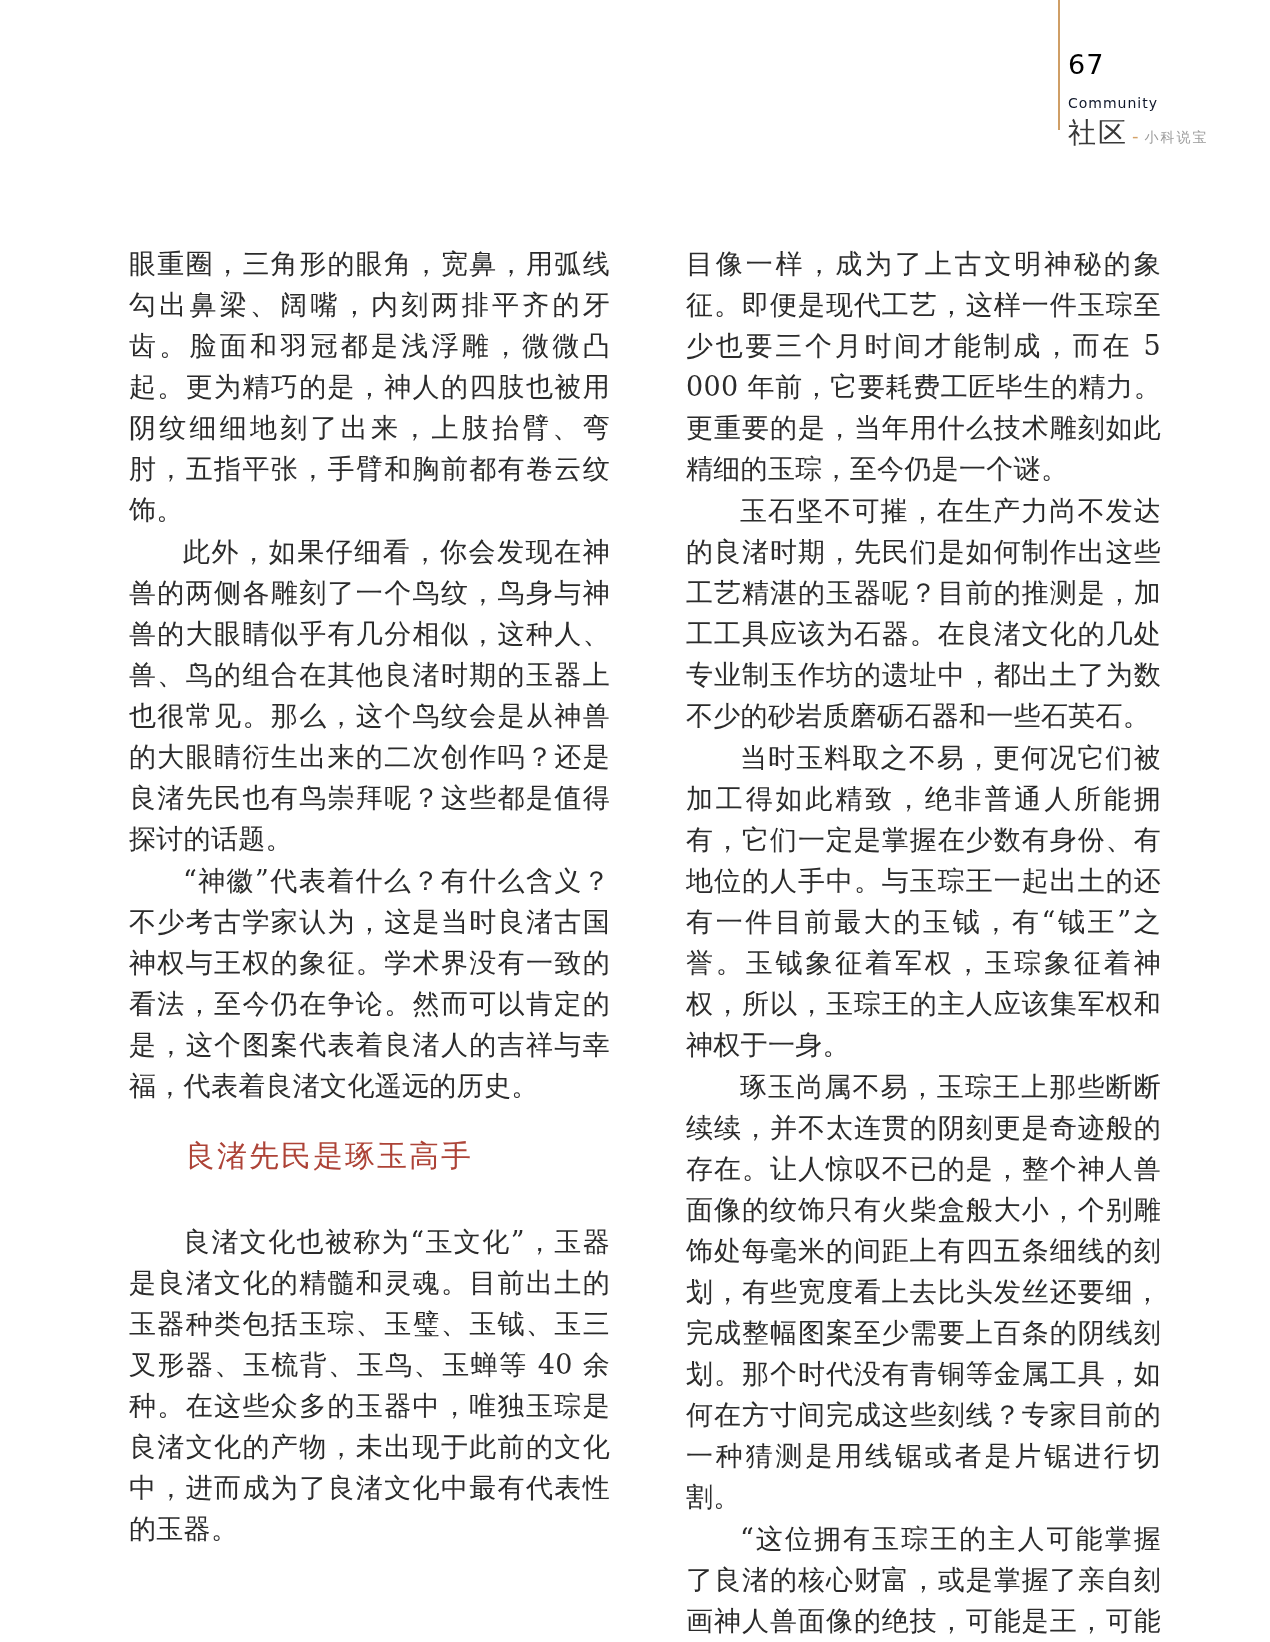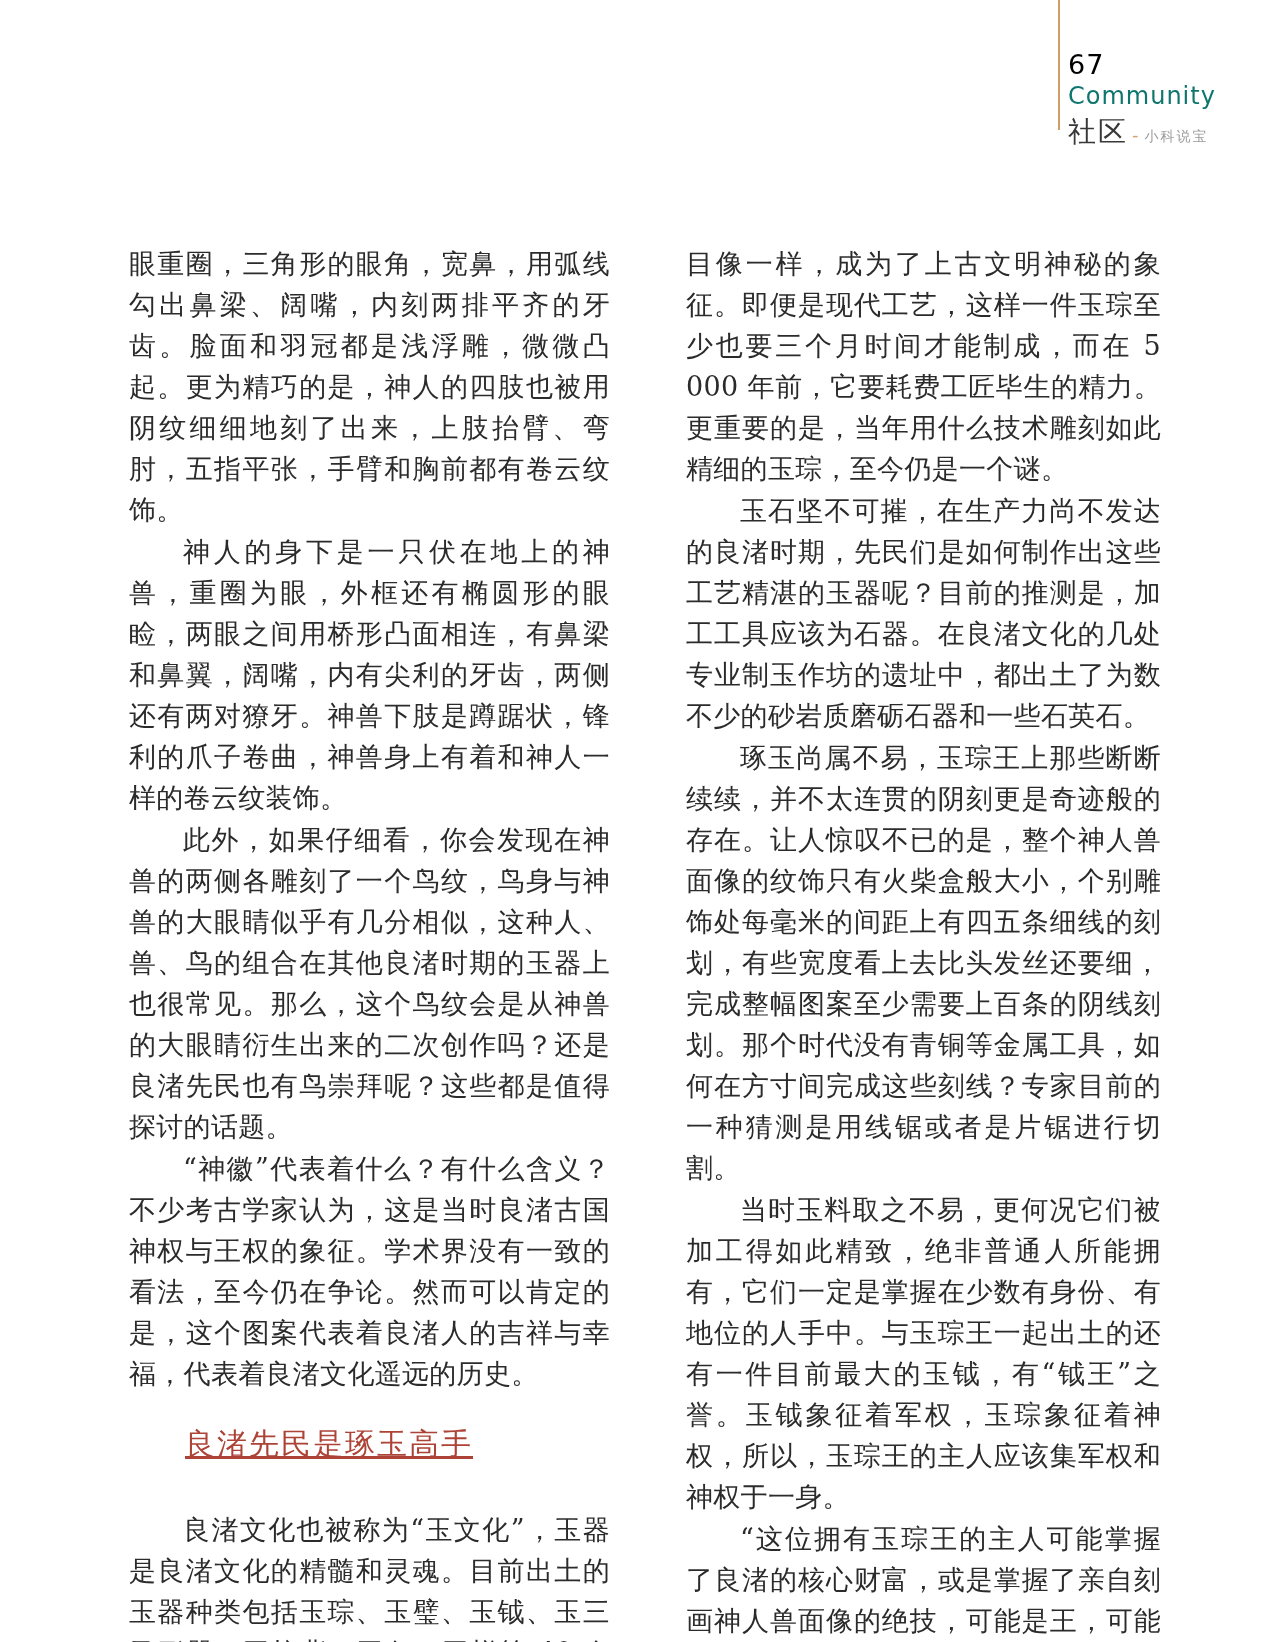--- a/index.html
+++ b/index.html
@@ -27,25 +27,25 @@
     font-family: "DejaVu Sans", "Liberation Sans", sans-serif;
     white-space: nowrap;
   }
   .page-number {
     font-size: 27px;
     line-height: 1.1;
     color: #000000;
     letter-spacing: 1px;
   }
   .section-en {
-    font-size: 24px;
+    font-size: 14px;
     line-height: 1.2;
-    color: #0f766e;
+    color: #0f172a;
     letter-spacing: 1px;
-    margin-top: 2px;
+    margin-top: 15px;
   }
   .section-zh-row { margin-top: 3px; display: flex; align-items: baseline; }
   .section-zh { font-size: 28px; color: #383838; letter-spacing: 2px; }
   .section-dash { font-size: 18px; color: #d4a269; margin: 0 6px 0 4px; }
   .column-name { font-size: 14px; color: #9b9b9b; letter-spacing: 2px; }
 
   
   .col {
     position: absolute;
     top: 242px;
@@ -64,21 +64,20 @@
   .subhead {
     margin: 30px 0 46px 0;
     padding-left: 57px;
     font-family: "DejaVu Sans", "Liberation Sans", sans-serif;
     font-size: 30px;
     font-weight: 500;
     line-height: 1.3;
     letter-spacing: 2px;
     color: #ad4337;
     text-align: left;
-    text-decoration: underline;
   }
 </style>
 </head>
 <body>
 
 <div class="page">
 
   <div class="header-rule"></div>
   <div class="header-text">
     <div class="page-number">67</div>
@@ -87,36 +86,35 @@
       <span class="section-zh">社区</span>
       <span class="section-dash">-</span>
       <span class="column-name">小科说宝</span>
     </div>
   </div>
 
   <section class="col col-left">
     <p class="para lead">眼重圈，三角形的眼角，宽鼻，用弧线勾出鼻梁、阔嘴，内刻两排平齐的牙齿。脸面和羽冠都是浅浮雕，微微凸起。更为精巧的是，神人的四肢也被用阴纹细细地刻了出来，上肢抬臂、弯肘，五指平张，手臂和胸前都有卷云纹饰。</p>
     <div>
 
-    <p class="para">神人的身下是一只伏在地上的神兽，重圈为眼，外框还有椭圆形的眼睑，两眼之间用桥形凸面相连，有鼻梁和鼻翼，阔嘴，内有尖利的牙齿，两侧还有两对獠牙。神兽下肢是蹲踞状，锋利的爪子卷曲，神兽身上有着和神人一样的卷云纹装饰。</p>
         <p class="para">此外，如果仔细看，你会发现在神兽的两侧各雕刻了一个鸟纹，鸟身与神兽的大眼睛似乎有几分相似，这种人、兽、鸟的组合在其他良渚时期的玉器上也很常见。那么，这个鸟纹会是从神兽的大眼睛衍生出来的二次创作吗？还是良渚先民也有鸟崇拜呢？这些都是值得探讨的话题。</p>
         <p class="para">“神徽”代表着什么？有什么含义？不少考古学家认为，这是当时良渚古国神权与王权的象征。学术界没有一致的看法，至今仍在争论。然而可以肯定的是，这个图案代表着良渚人的吉祥与幸福，代表着良渚文化遥远的历史。</p>
       </div>
     <h2 class="subhead">良渚先民是琢玉高手</h2>
     <div>
 
     <p class="para">良渚文化也被称为“玉文化”，玉器是良渚文化的精髓和灵魂。目前出土的玉器种类包括玉琮、玉璧、玉钺、玉三叉形器、玉梳背、玉鸟、玉蝉等 40 余种。在这些众多的玉器中，唯独玉琮是良渚文化的产物，未出现于此前的文化中，进而成为了良渚文化中最有代表性的玉器。</p>
       </div>
   </section>
 
   <section class="col col-right">
     <p class="para lead">目像一样，成为了上古文明神秘的象征。即便是现代工艺，这样一件玉琮至少也要三个月时间才能制成，而在 5 000 年前，它要耗费工匠毕生的精力。更重要的是，当年用什么技术雕刻如此精细的玉琮，至今仍是一个谜。</p>
     <div>
 
     <p class="para">玉石坚不可摧，在生产力尚不发达的良渚时期，先民们是如何制作出这些工艺精湛的玉器呢？目前的推测是，加工工具应该为石器。在良渚文化的几处专业制玉作坊的遗址中，都出土了为数不少的砂岩质磨砺石器和一些石英石。</p>
+        <p class="para">当时玉料取之不易，更何况它们被加工得如此精致，绝非普通人所能拥有，它们一定是掌握在少数有身份、有地位的人手中。与玉琮王一起出土的还有一件目前最大的玉钺，有“钺王”之誉。玉钺象征着军权，玉琮象征着神权，所以，玉琮王的主人应该集军权和神权于一身。</p>
         <p class="para">琢玉尚属不易，玉琮王上那些断断续续，并不太连贯的阴刻更是奇迹般的存在。让人惊叹不已的是，整个神人兽面像的纹饰只有火柴盒般大小，个别雕饰处每毫米的间距上有四五条细线的刻划，有些宽度看上去比头发丝还要细，完成整幅图案至少需要上百条的阴线刻划。那个时代没有青铜等金属工具，如何在方寸间完成这些刻线？专家目前的一种猜测是用线锯或者是片锯进行切割。</p>
-        <p class="para">当时玉料取之不易，更何况它们被加工得如此精致，绝非普通人所能拥有，它们一定是掌握在少数有身份、有地位的人手中。与玉琮王一起出土的还有一件目前最大的玉钺，有“钺王”之誉。玉钺象征着军权，玉琮象征着神权，所以，玉琮王的主人应该集军权和神权于一身。</p>
         <p class="para">“这位拥有玉琮王的主人可能掌握了良渚的核心财富，或是掌握了亲自刻画神人兽面像的绝技，可能是王，可能是巫师。”考古学家推测道。</p>
       </div>
 
   </section>
 
 </div>
 
 </body></html>

